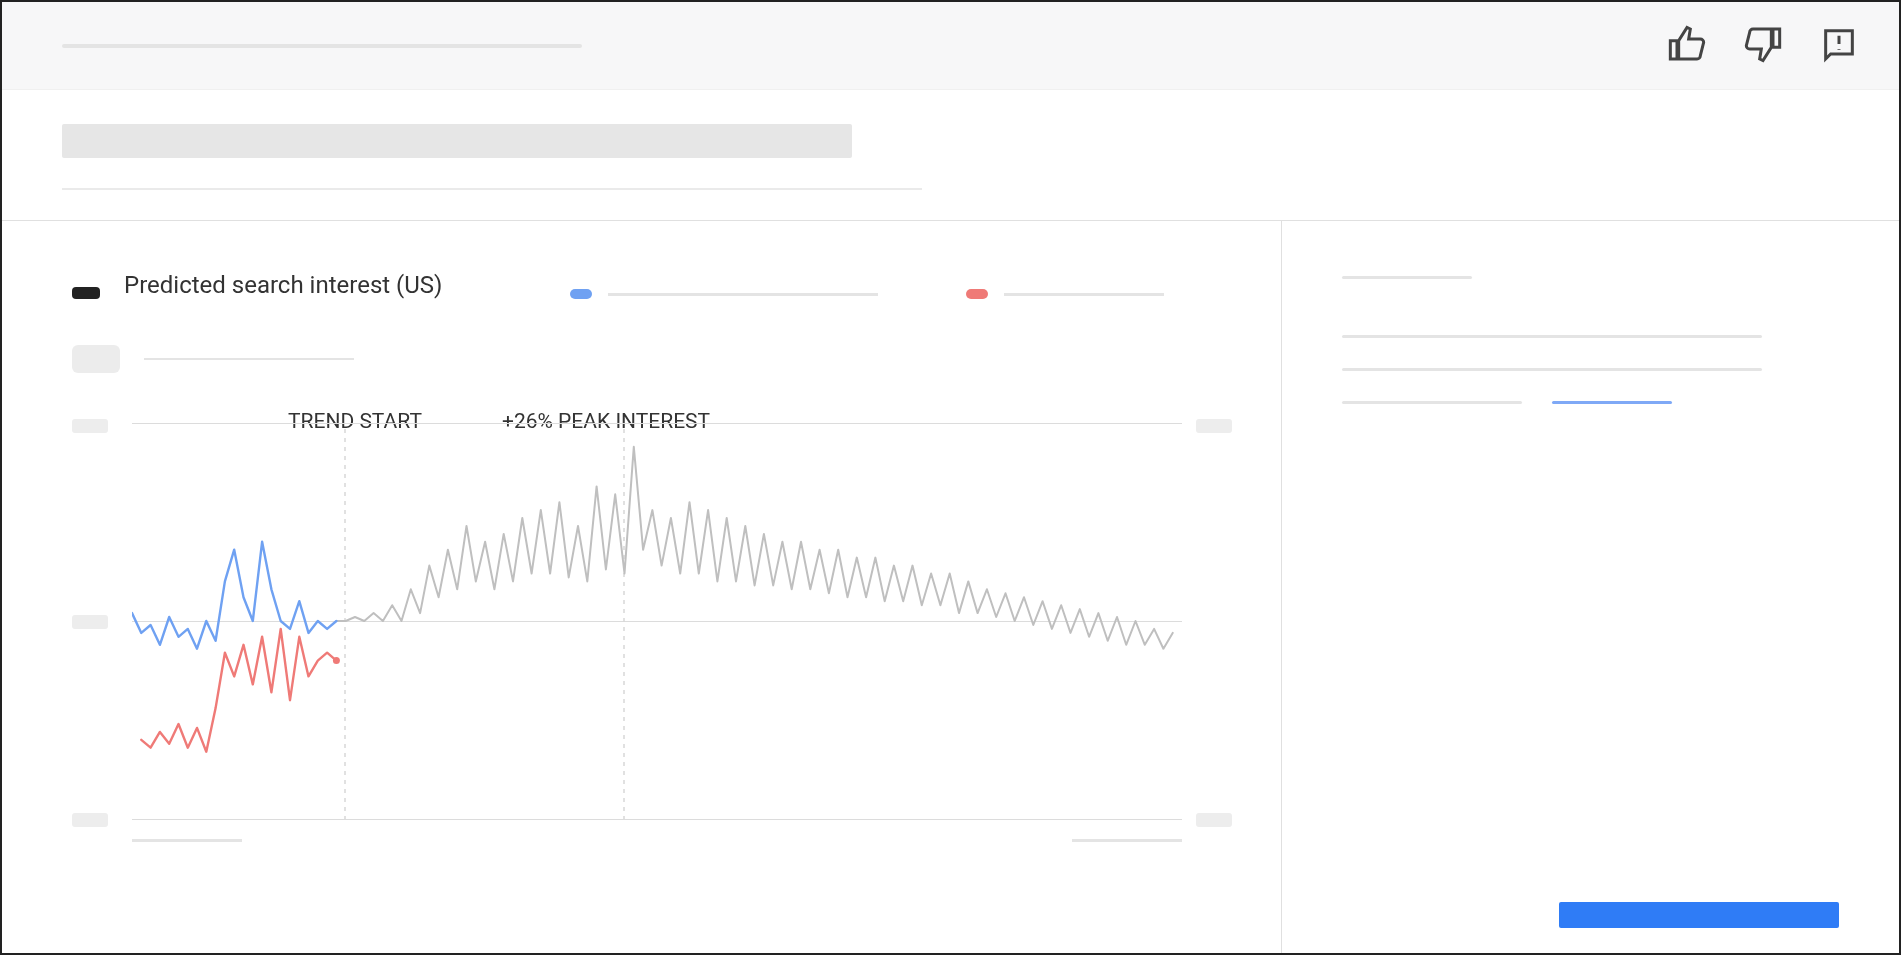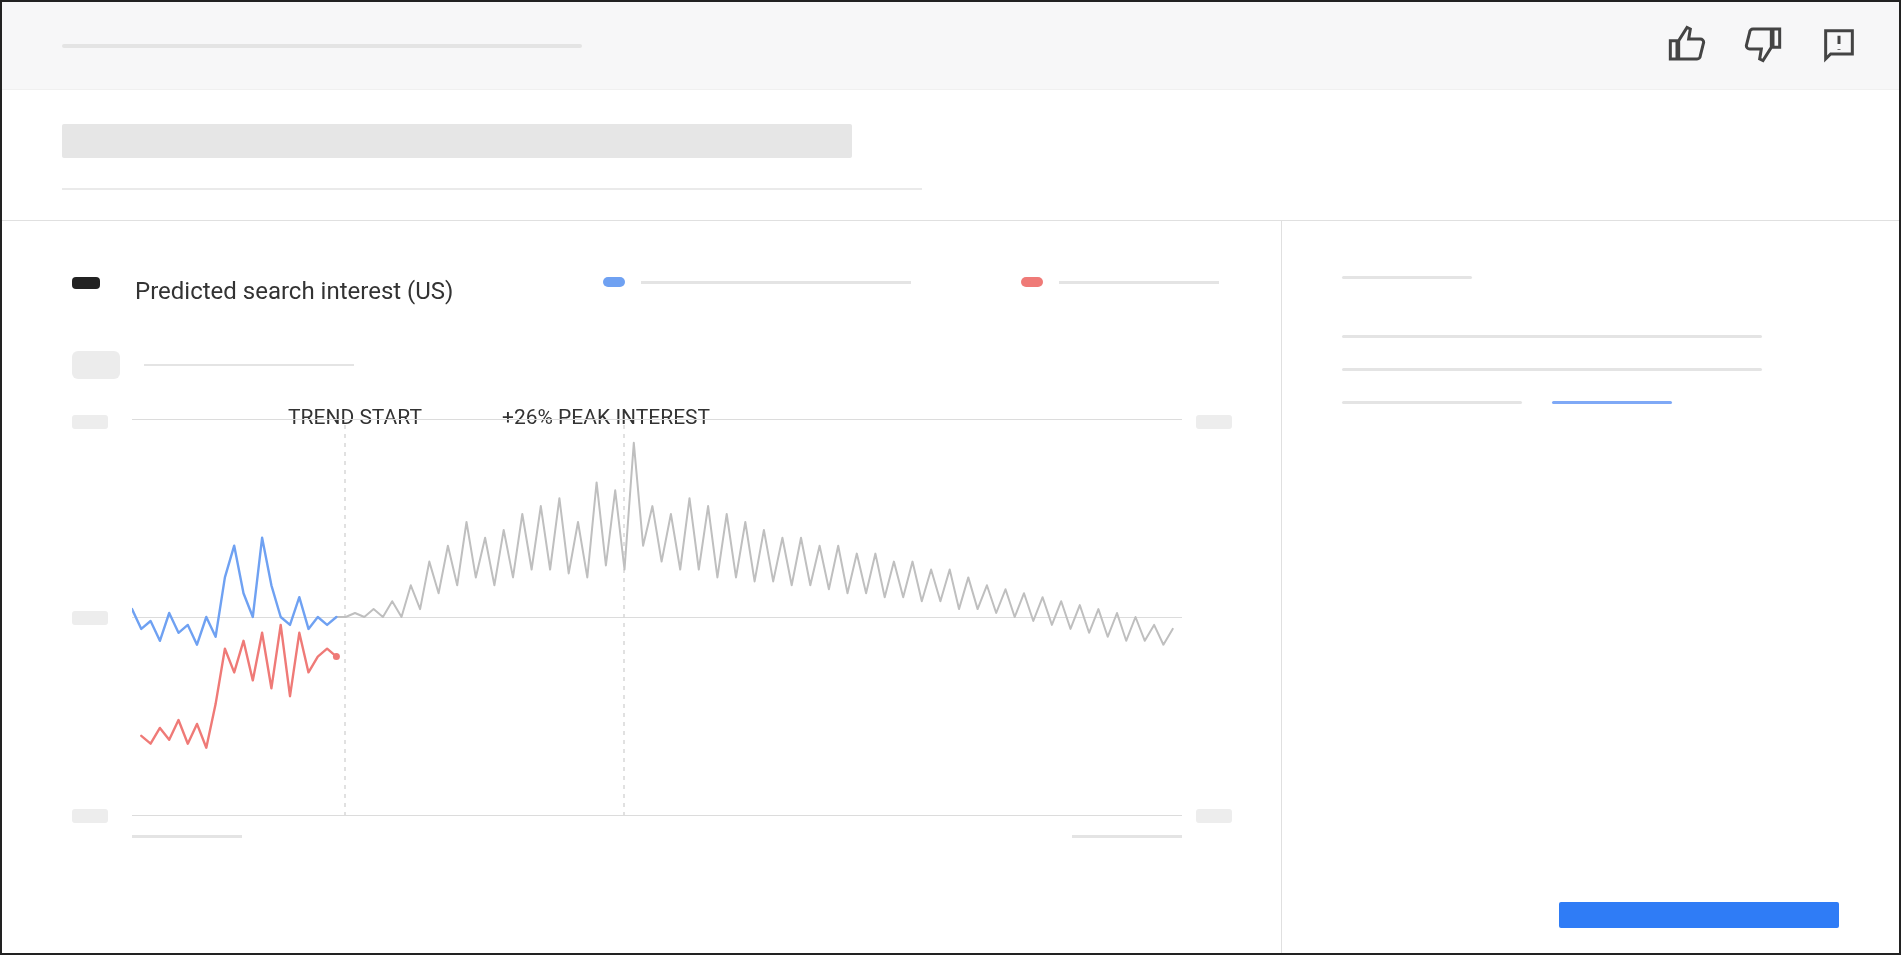--- a/index.html
+++ b/index.html
@@ -66,43 +66,42 @@
     padding: 50px 60px 30px 70px;
     position: relative;
   }
   .side-panel {
     flex: 1;
     padding: 55px 60px 30px 60px;
     position: relative;
   }
   .legend-row {
     display: flex;
-    align-items: flex-start;
-    gap: 35px;
+    align-items: flex-end;
+    gap: 24px;
     font-size: 24px;
     color: #333;
-    margin-top: 6px;
   }
   .legend-pill {
     display: inline-block;
     border-radius: 6px;
   }
   .pill-black { width: 28px; height: 12px; background: #222; border-radius: 4px; }
   .pill-blue  { width: 22px; height: 10px; background: #6fa1f2; border-radius: 5px; }
   .pill-red   { width: 22px; height: 10px; background: #ef7a77; border-radius: 5px; }
   .legend-ph-line { height: 3px; background: #e4e4e4; }
   .legend-group { display: flex; align-items: center; gap: 16px; }
   .badge-grey {
     display: inline-block;
     background: #ececec;
     border-radius: 6px;
   }
   .chart-body {
     position: relative;
-    margin-top: 26px;
+    margin-top: 36px;
     height: 470px;
   }
   .chart-svg {
     position: absolute;
     left: 60px;
     top: 0;
     width: 1050px;
     height: 420px;
   }
   .y-tick {

